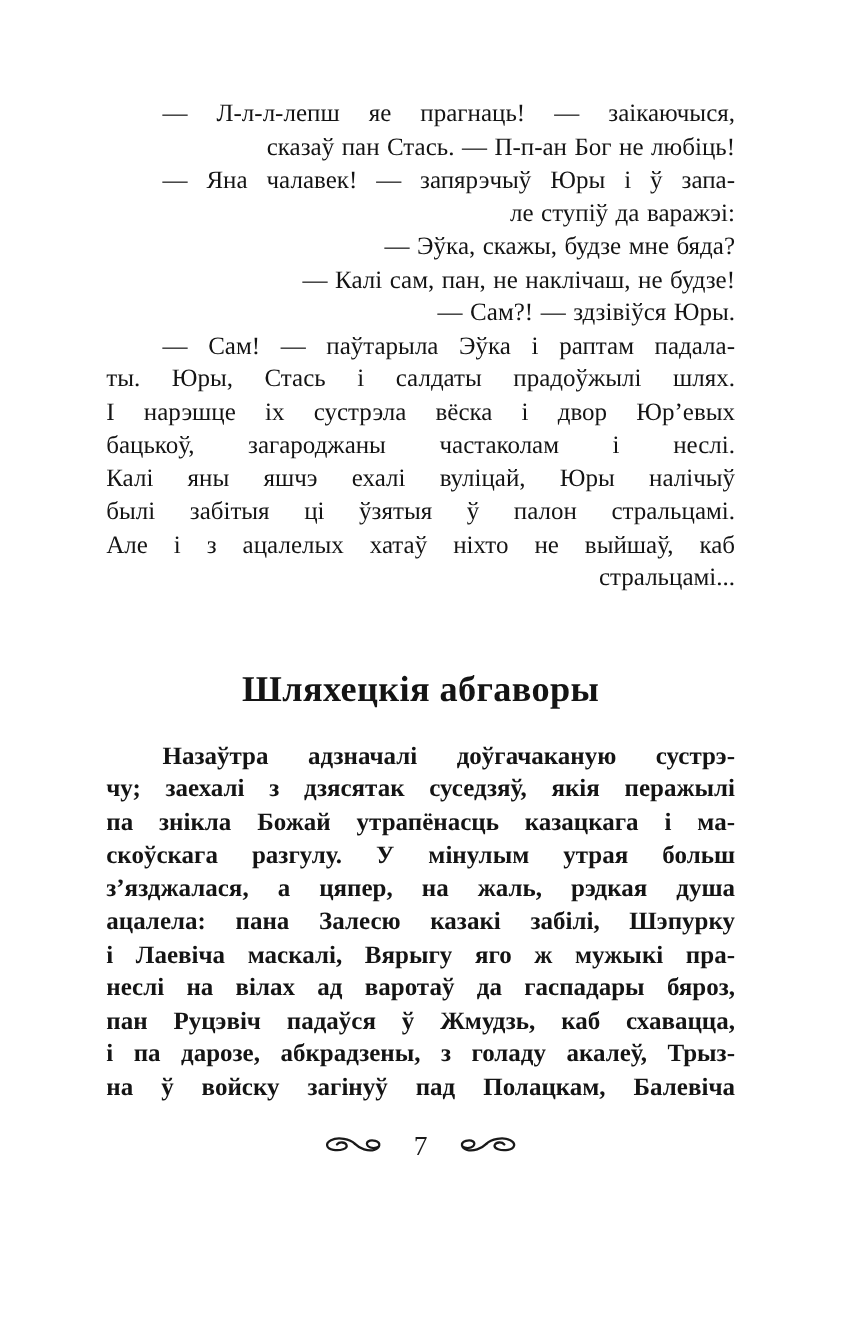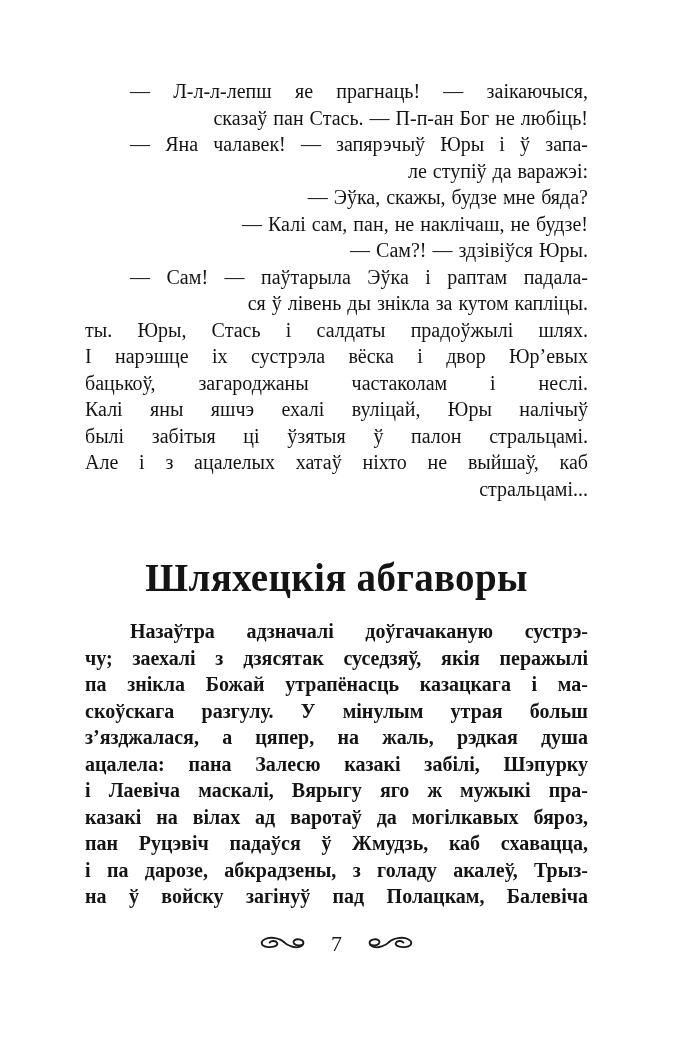--- a/index.html
+++ b/index.html
@@ -25,21 +25,21 @@
     text-align: right;
     word-spacing: 1px;
   }
   .line.jl {
     text-align: justify;
     text-align-last: justify;
   }
   .line.ind { text-indent: 45px; }
   .heading {
     margin: 59px 0 0 0;
-    font-size: 39px;
+    font-size: 29px;
     line-height: 34px;
     font-weight: 700;
     text-align: center;
     letter-spacing: 0.3px;
   }
   #blk-bottom { margin-top: 23px; font-weight: bold; }
   .footer {
     margin-top: 21px;
     display: flex;
     align-items: center;
@@ -72,21 +72,20 @@
         <div class="line ind">— Эўка, скажы, будзе мне бяда?</div>
       </div>
       <div class="para">
         <div class="line ind">— Калі сам, пан, не наклічаш, не будзе!</div>
       </div>
       <div class="para">
         <div class="line ind">— Сам?! — здзівіўся Юры.</div>
       </div>
       <div class="para">
         <div class="line ind jl">— Сам! — паўтарыла Эўка і раптам падала-</div>
-        <div class="line">ся ў лівень ды знікла за кутом капліцы.</div>
       </div>
       <div class="para">
         <div class="line jl">ты. Юры, Стась і салдаты прадоўжылі шлях.</div>
         <div class="line jl">І нарэшце іх сустрэла вёска і двор Юр’евых</div>
         <div class="line jl">бацькоў, загароджаны частаколам і неслі.</div>
         <div class="line jl">Калі яны яшчэ ехалі вуліцай, Юры налічыў</div>
         <div class="line jl">былі забітыя ці ўзятыя ў палон стральцамі.</div>
         <div class="line jl">Але і з ацалелых хатаў ніхто не выйшаў, каб</div>
         <div class="line">стральцамі...</div>
       </div>
@@ -96,21 +95,21 @@
 
   <div class="block" id="blk-bottom">
       <div class="para">
         <div class="line ind jl">Назаўтра адзначалі доўгачаканую сустрэ-</div>
         <div class="line jl">чу; заехалі з дзясятак суседзяў, якія перажылі</div>
         <div class="line jl">па знікла Божай утрапёнасць казацкага і ма-</div>
         <div class="line jl">скоўскага разгулу. У мінулым утрая больш</div>
         <div class="line jl">з’язджалася, а цяпер, на жаль, рэдкая душа</div>
         <div class="line jl">ацалела: пана Залесю казакі забілі, Шэпурку</div>
         <div class="line jl">і Лаевіча маскалі, Вярыгу яго ж мужыкі пра-</div>
-        <div class="line jl">казакі на вілах ад варотаў да могілкавых бяроз,</div>
+        <div class="line jl">неслі на вілах ад варотаў да гаспадары бяроз,</div>
         <div class="line jl">пан Руцэвіч падаўся ў Жмудзь, каб схавацца,</div>
         <div class="line jl">і па дарозе, абкрадзены, з голаду акалеў, Трыз-</div>
         <div class="line jl">на ў войску загінуў пад Полацкам, Балевіча</div>
       </div>
     </div>
 
   <div class="footer">
     <span class="orn">
       <svg width="48" height="18" viewBox="0 0 50 18">
         <g fill="none" stroke="#1a1a1a" stroke-width="1.9" stroke-linecap="round">

